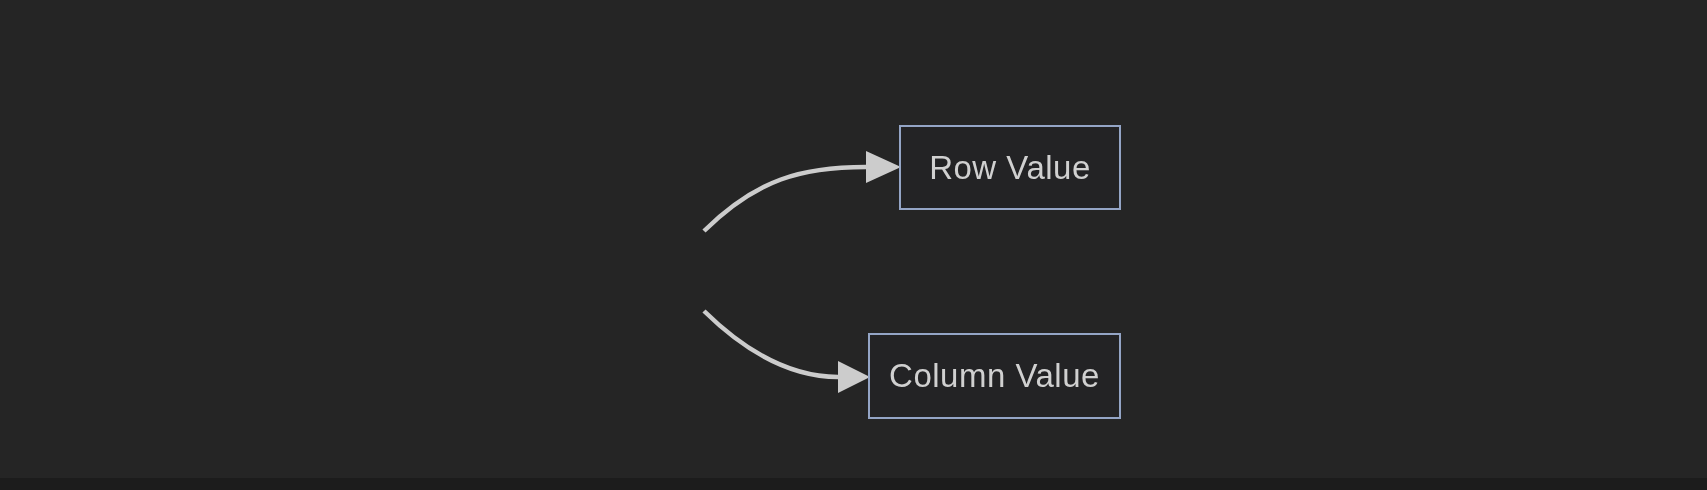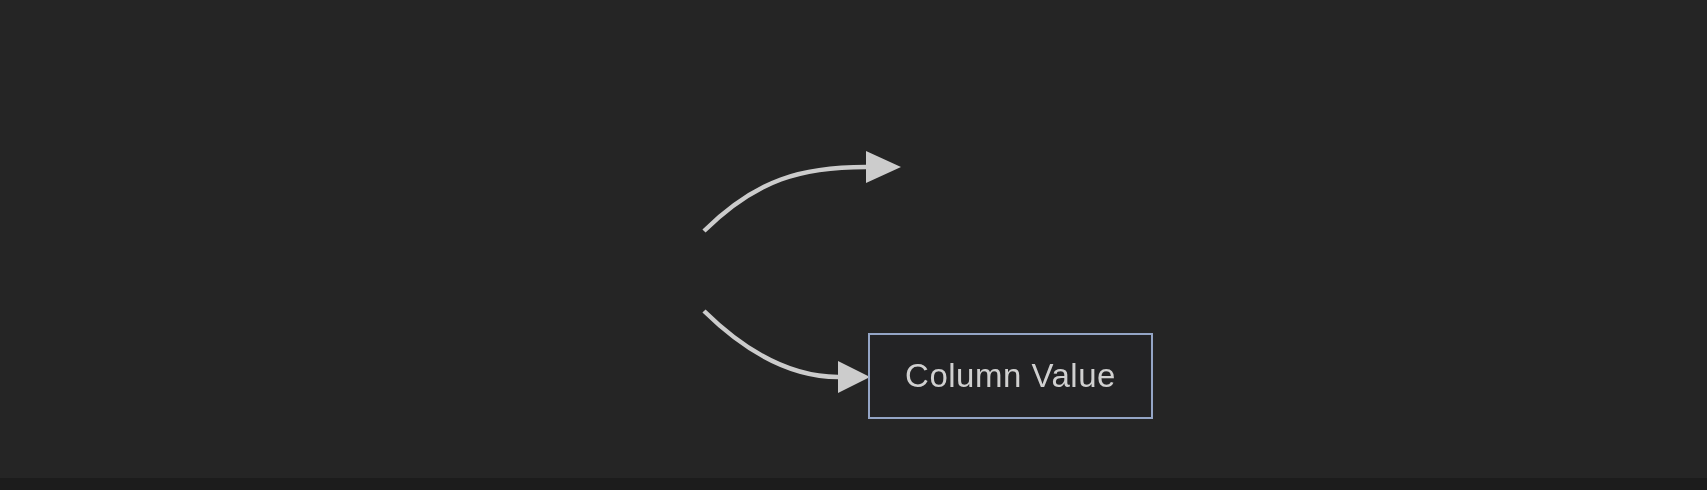--- a/index.html
+++ b/index.html
@@ -33,21 +33,21 @@
     color: #d0d0d0;
     display: flex;
     align-items: center;
     justify-content: center;
     font-size: 33px;
     letter-spacing: 0.5px;
     white-space: nowrap;
   }
   .node-cell   { left: 528px; top: 229px; width: 218px; height: 84px; }
   .node-row    { left: 899px; top: 125px; width: 222px; height: 85px; }
-  .node-column { left: 868px; top: 333px; width: 285px; height: 86px; }
+  .node-column { left: 868px; top: 333px; width: 253px; height: 86px; }
   .bottom-bar {
     position: absolute;
     left: 0;
     top: 478px;
     width: 1707px;
     height: 12px;
     background: #1c1c1c;
   }
 </style>
 </head>
@@ -60,20 +60,23 @@
       <path class="edge-path" d="M 704 231 C 757 179, 802 167, 866 167"></path>
       <polygon class="arrowhead" points="866,151 866,183 901,167"></polygon>
     </g>
     <g>
       <path class="edge-path" d="M 704 311 C 757 363, 802 377, 838 377"></path>
       <polygon class="arrowhead" points="838,361 838,393 870,377"></polygon>
     </g>
   </svg>
 
 
+  <div class="node node-row">
+    <span>Row Value</span>
+  </div>
 
   <div class="node node-column">
     <span>Column Value</span>
   </div>
 
   <div class="bottom-bar"></div>
 
 </div>
 
 </body></html>

